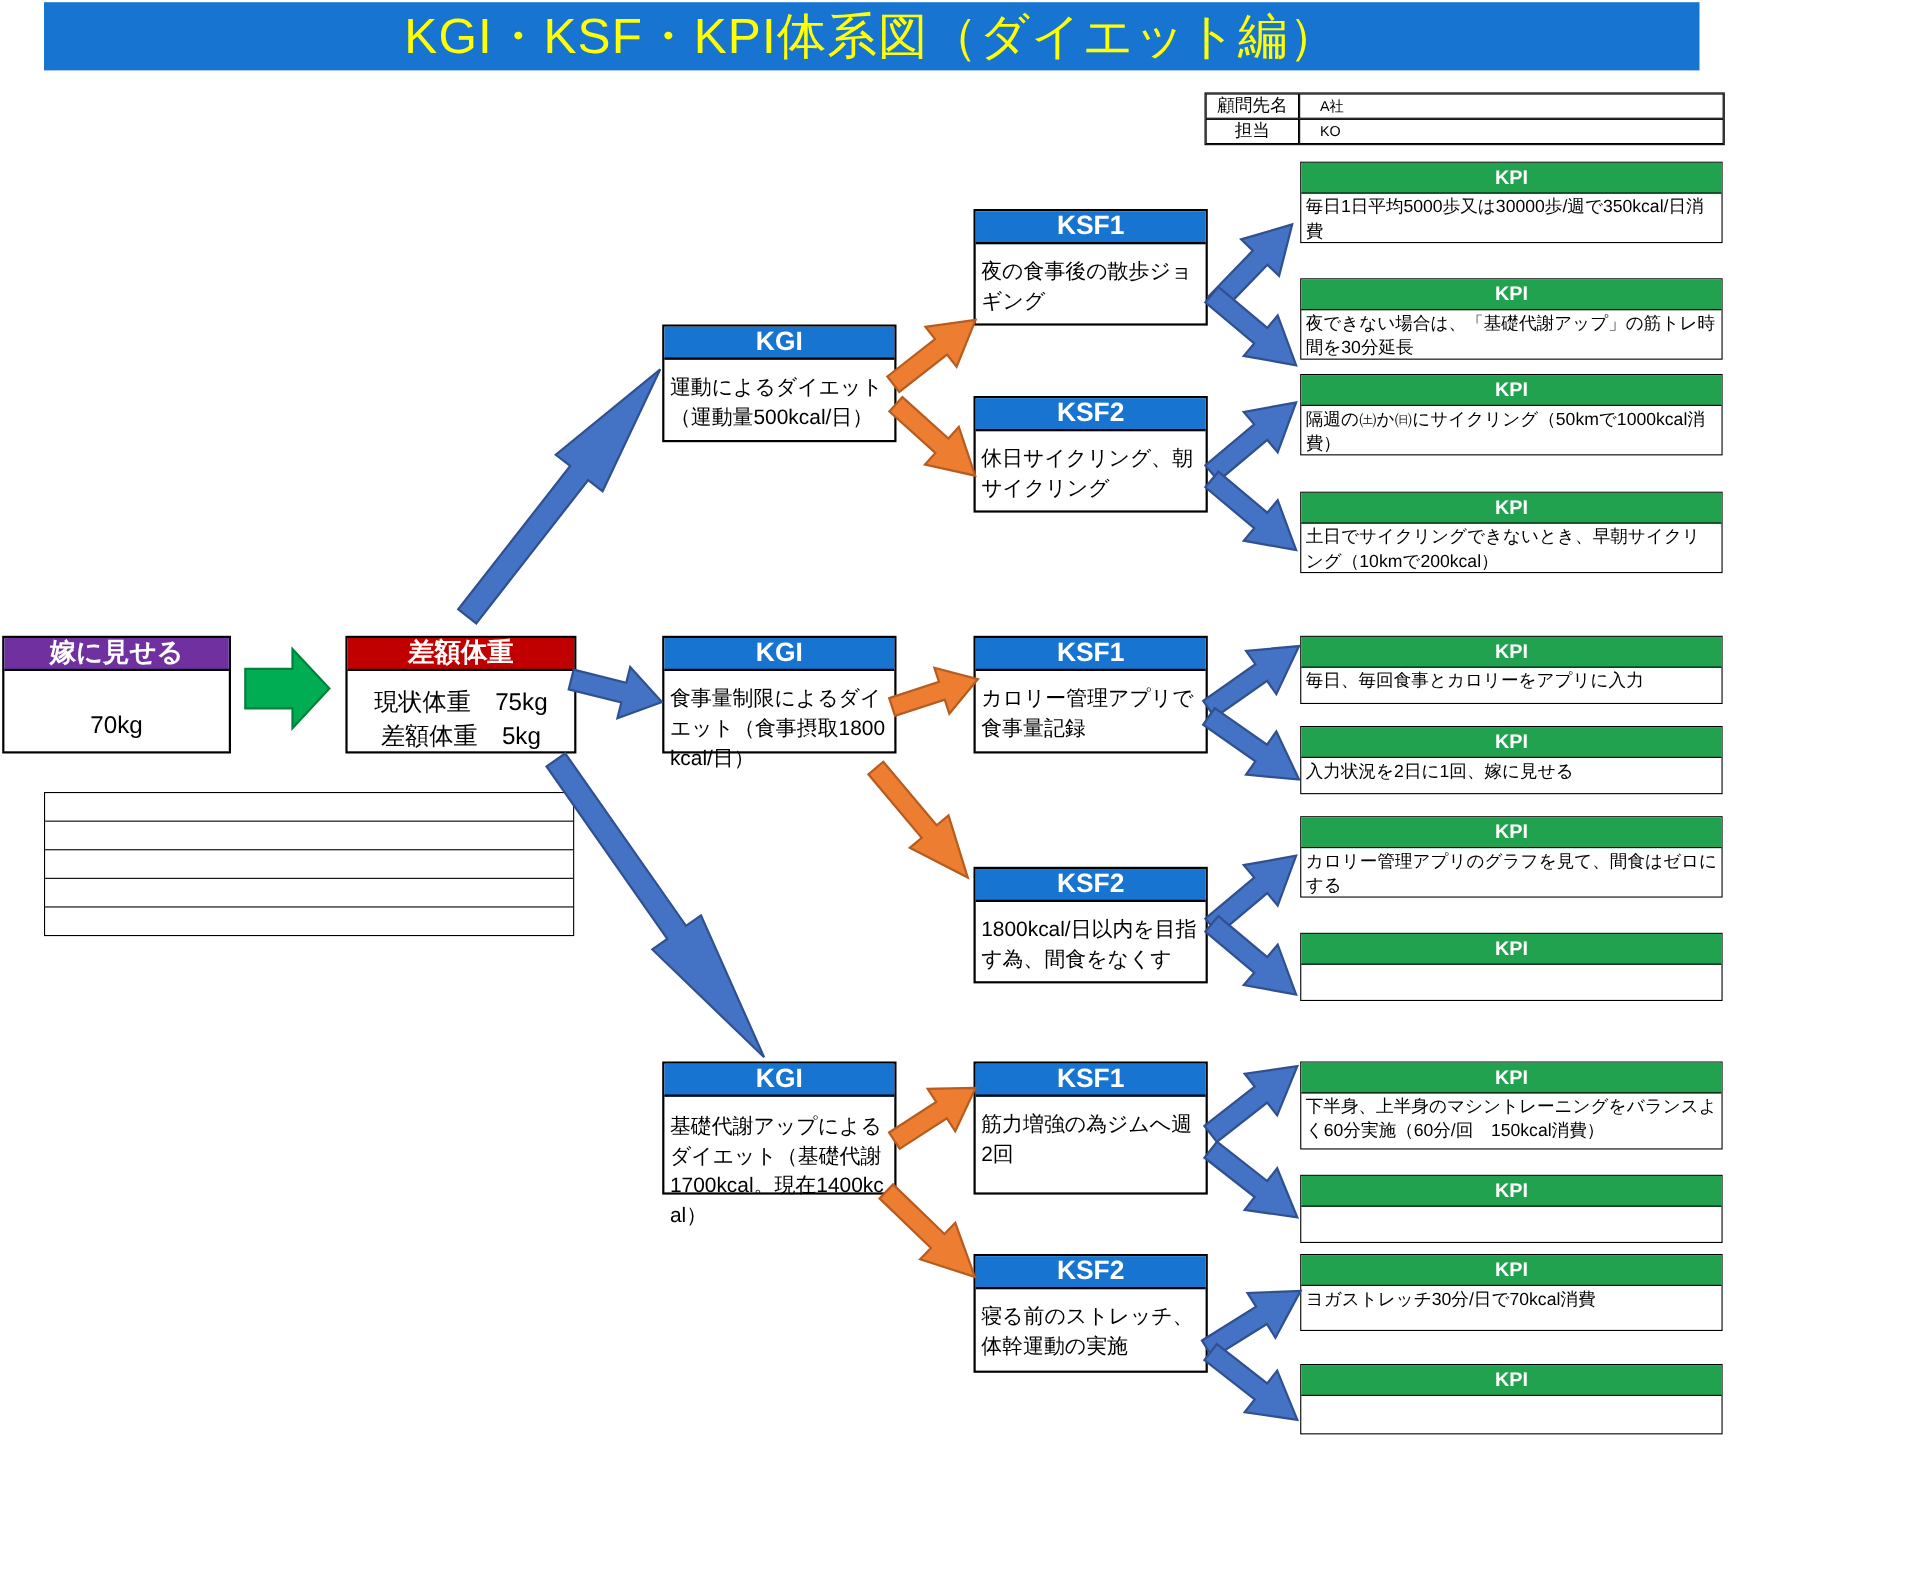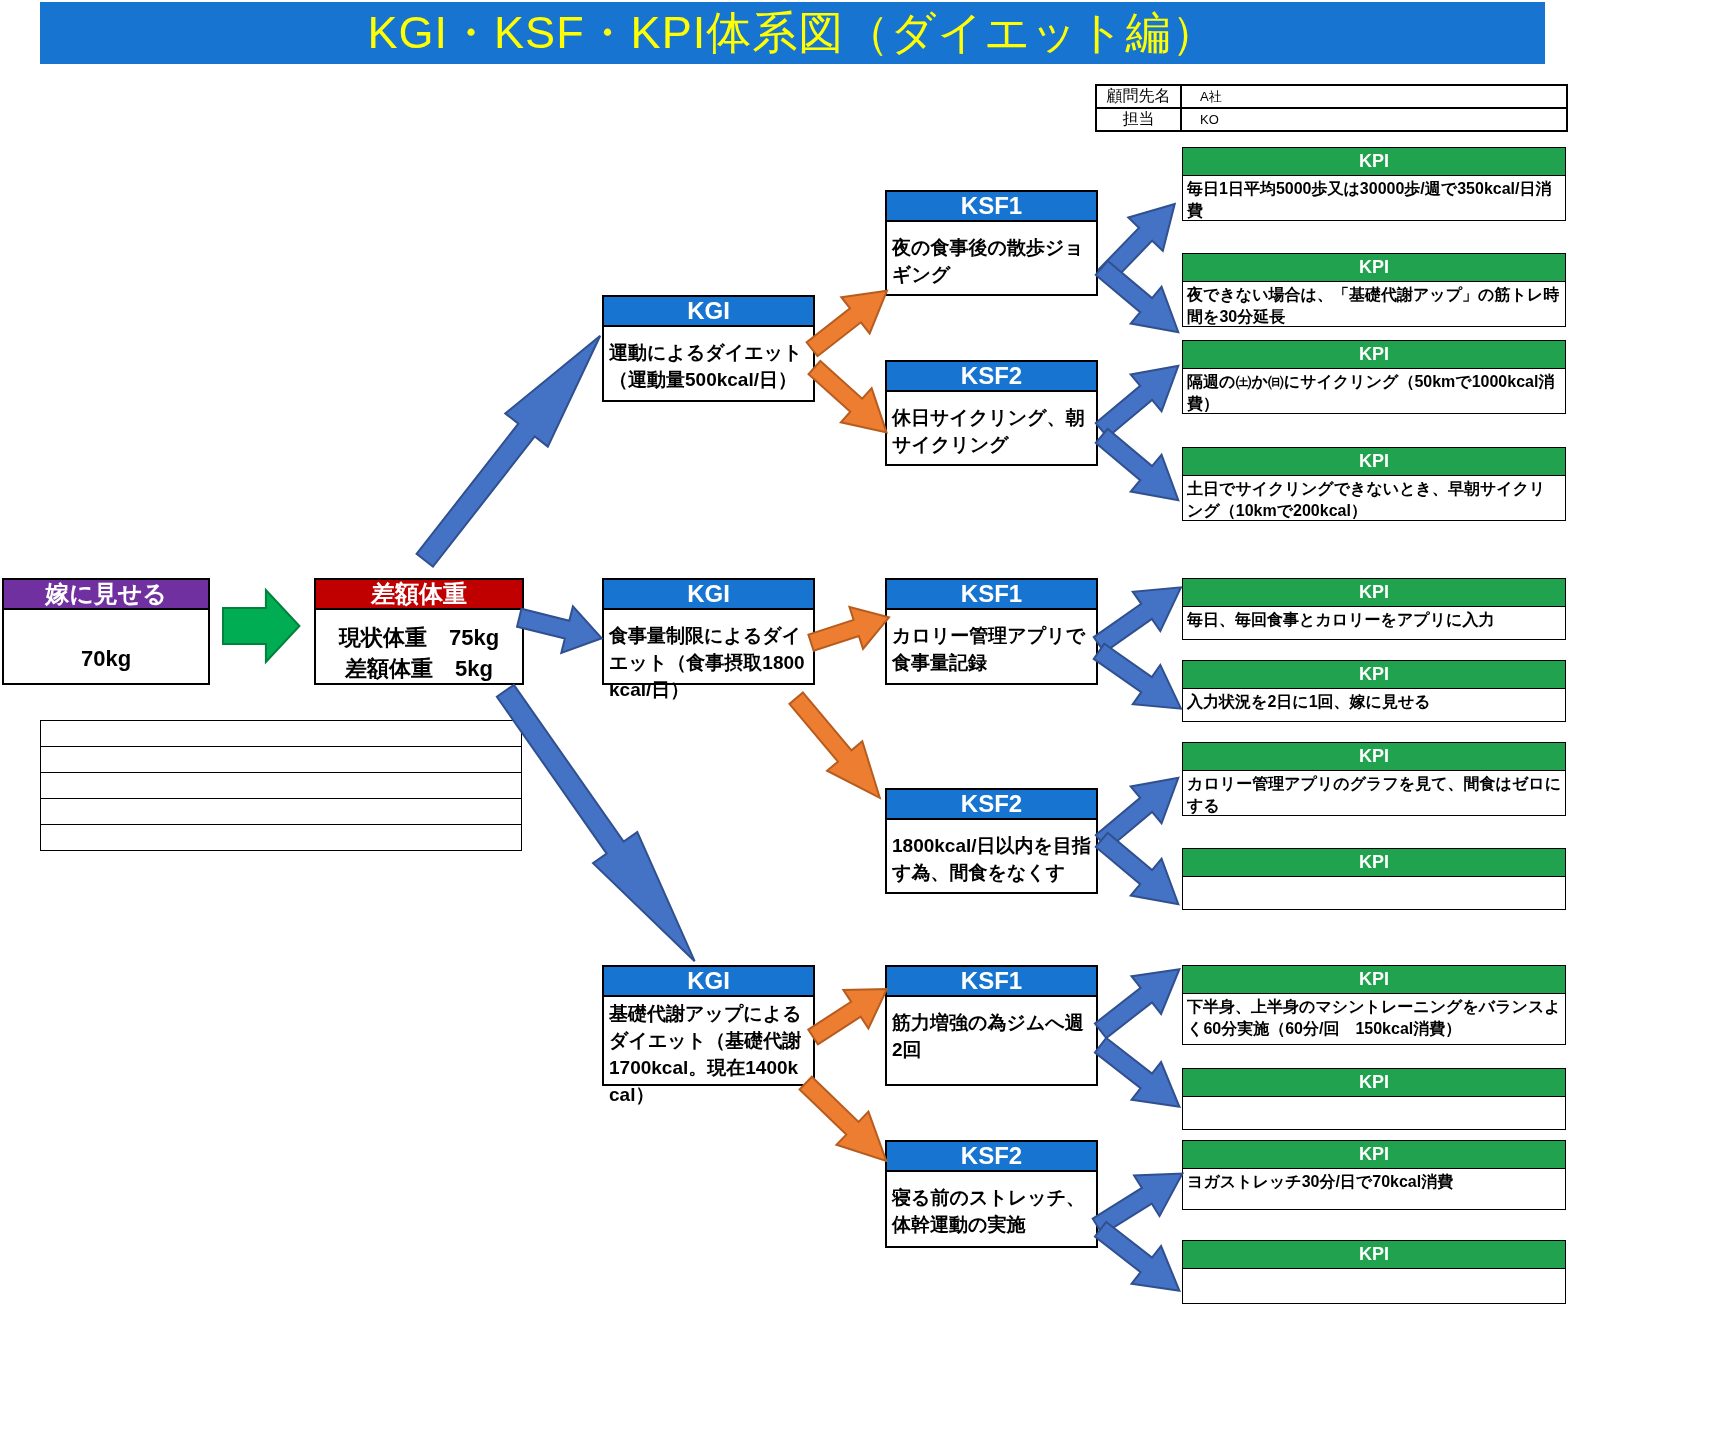--- a/index.html
+++ b/index.html
@@ -15,31 +15,31 @@
   .info-table{position:absolute;left:1095px;top:84px;width:471px;border:1px solid #000;
               display:grid;grid-template-columns:85px 1fr;font-size:16px;background:#fff}
   .info-table .cell{height:23px;box-sizing:border-box;border:1px solid #000;display:flex;align-items:center}
   .info-table .lbl{justify-content:center;font-size:16px}
   .info-table .val{justify-content:flex-start;padding-left:18px;font-size:13px}
 
   
   .box{position:absolute;background:#fff;border:2px solid #000;box-sizing:border-box}
   .box .head{height:30px;box-sizing:border-box;border-bottom:2px solid #000;color:#fff;
              font-weight:bold;font-size:24px;line-height:27px;text-align:center}
-  .box .body{font-size:19px;font-weight:bold;line-height:27px;padding:12px 5px 2px;word-break:break-all}
-  .tall .body{padding-top:3px}
+  .box .body{font-size:19px;font-weight:normal;line-height:27px;padding:12px 5px 2px;word-break:break-all}
+  .tall .body{padding-top:14px}
   .head.blue{background:#1774d0}
   .head.purple{background:#7030a0}
   .head.red{background:#c00000}
   .head.green{background:#21a24e}
 
   
   .kpi{border-width:1px}
   .kpi .head{height:28px;border-bottom:1px solid #000;font-size:18px;line-height:27px}
-  .kpi .body{font-size:16px;font-weight:700;line-height:22px;padding:2px 4px;word-break:break-all}
+  .kpi .body{font-size:16px;font-weight:400;line-height:22px;padding:2px 4px;word-break:break-all}
   .goal-box .body{display:flex;align-items:center;justify-content:center;font-size:22px;height:73px}
   .diff-box .body{font-size:22px;line-height:31px;text-align:center}
 
   
   .empty-table{position:absolute;left:40px;top:720px;width:480px;border:1px solid #000;background:#fff}
   .etrow{height:25px;border-bottom:1px solid #000}
   .etrow:last-child{border-bottom:none}
 
   
   .arr{position:absolute;overflow:visible}

